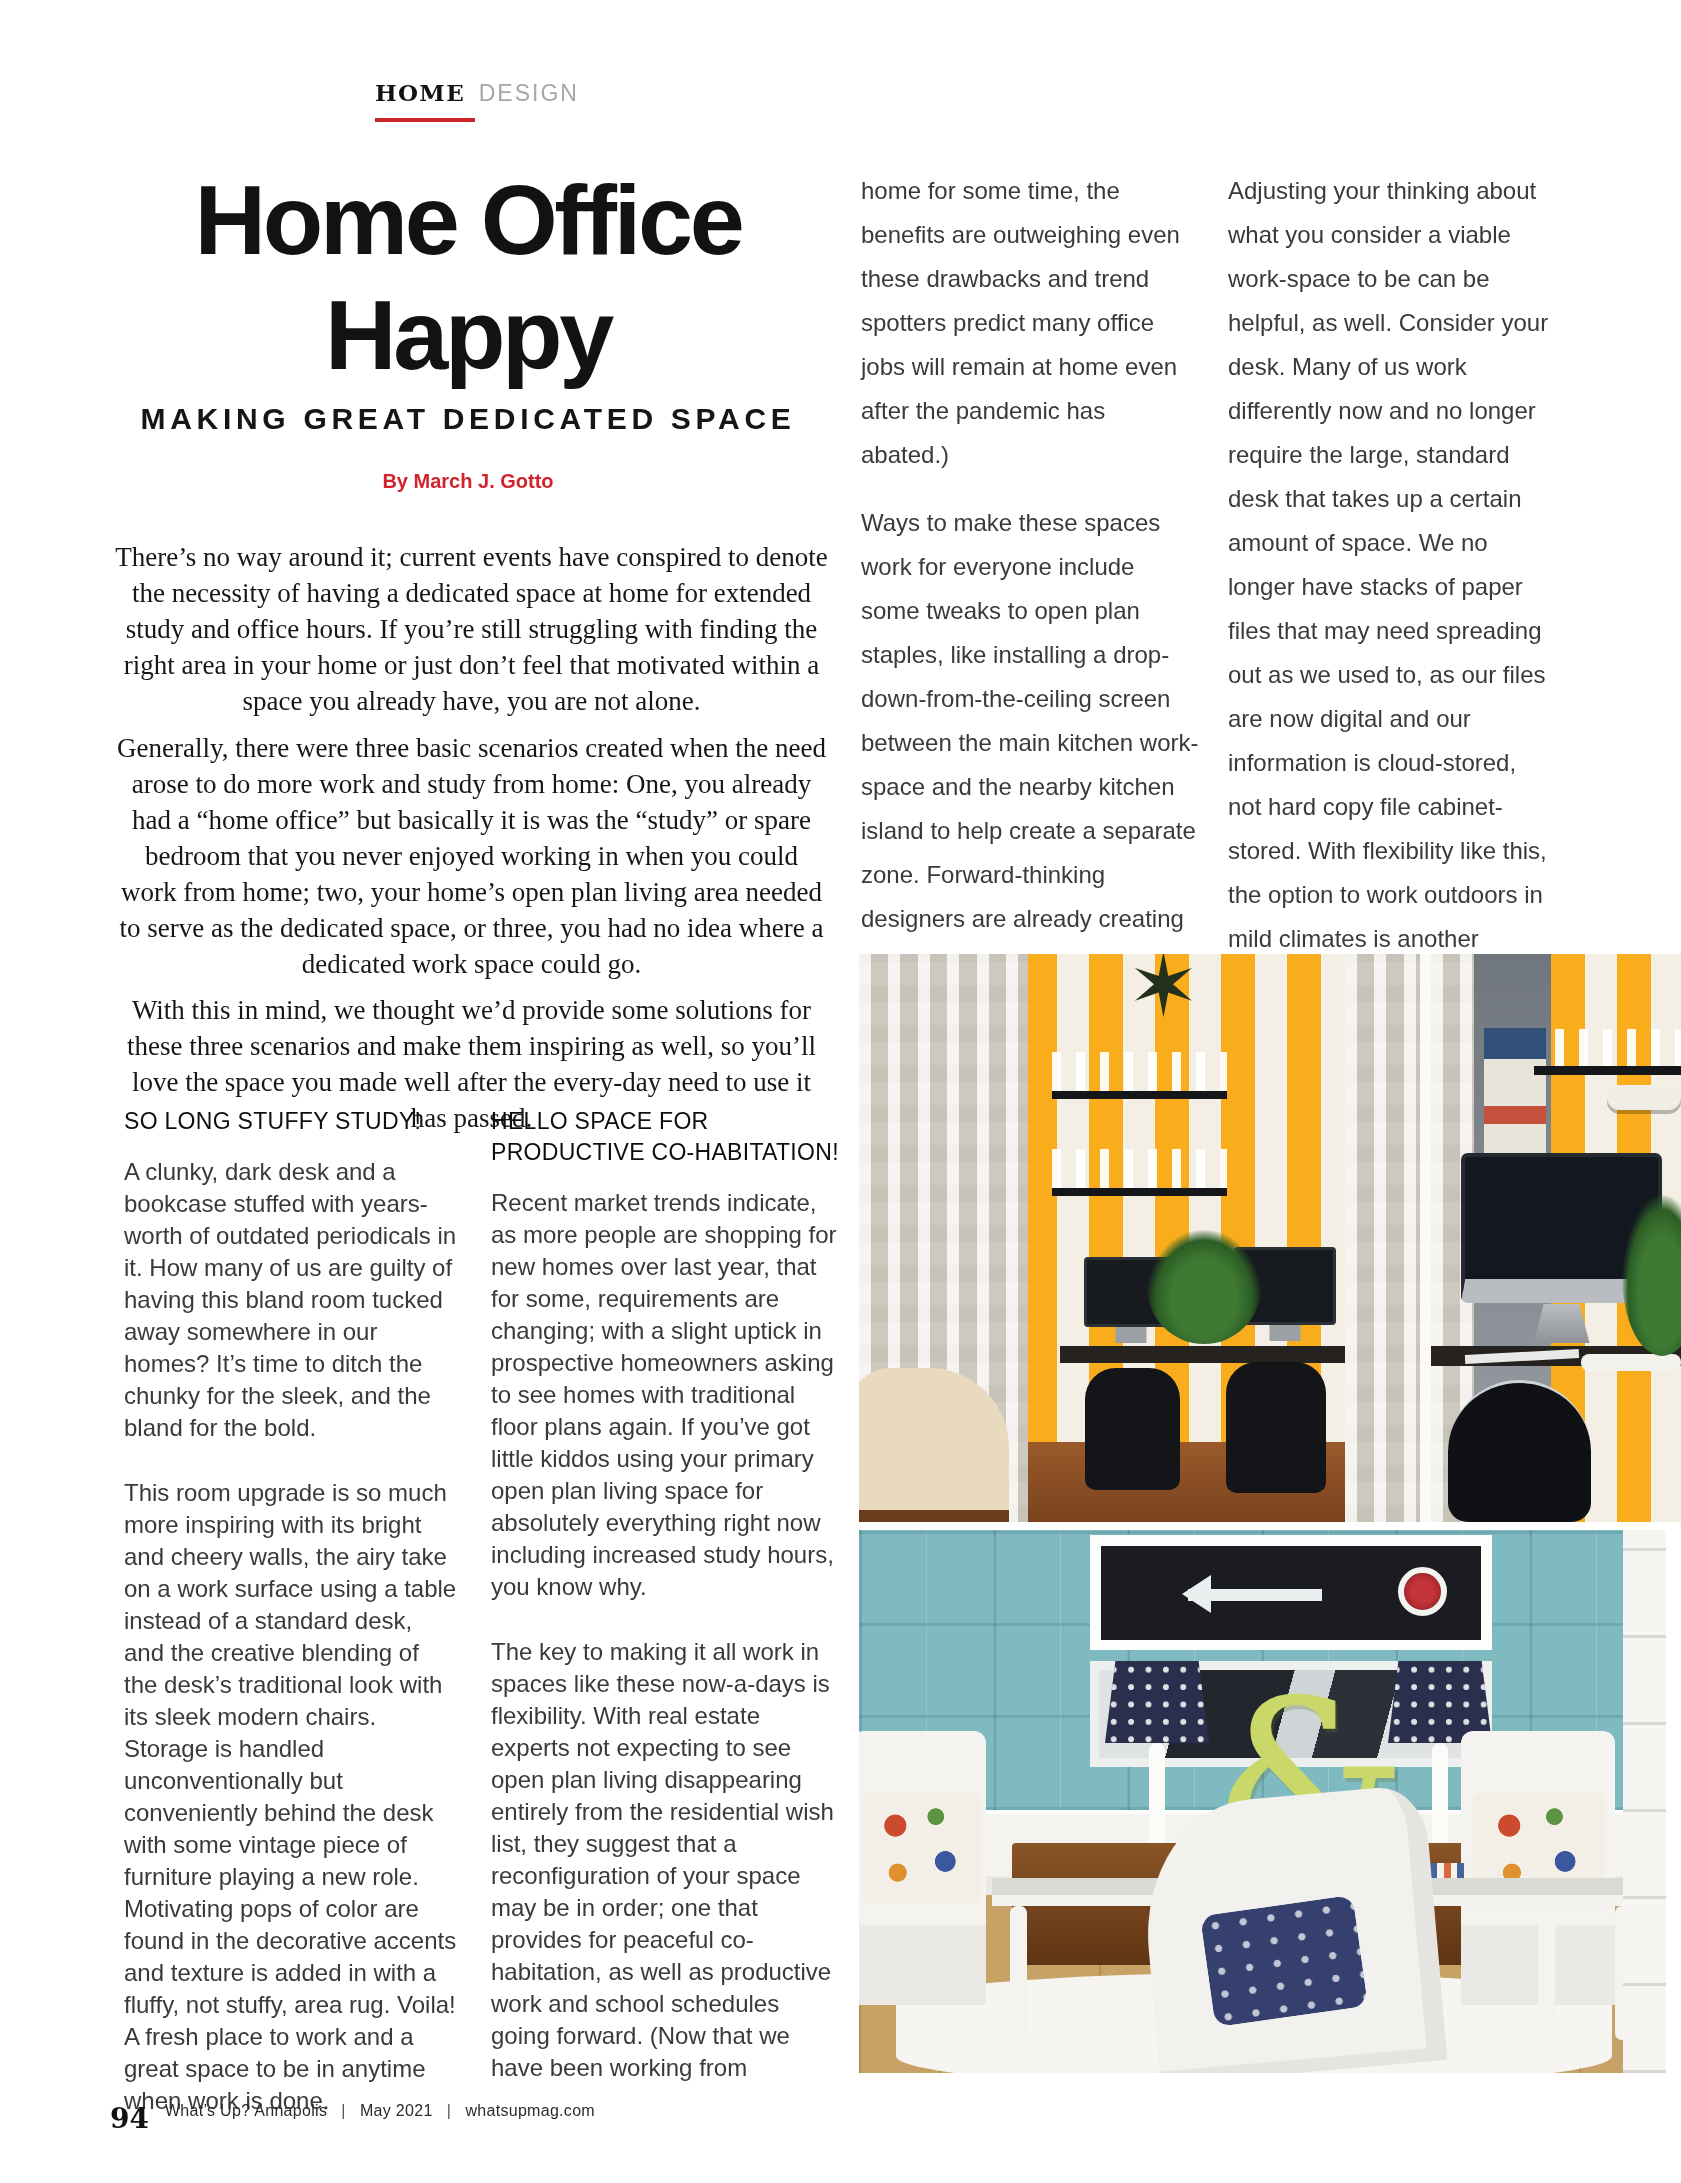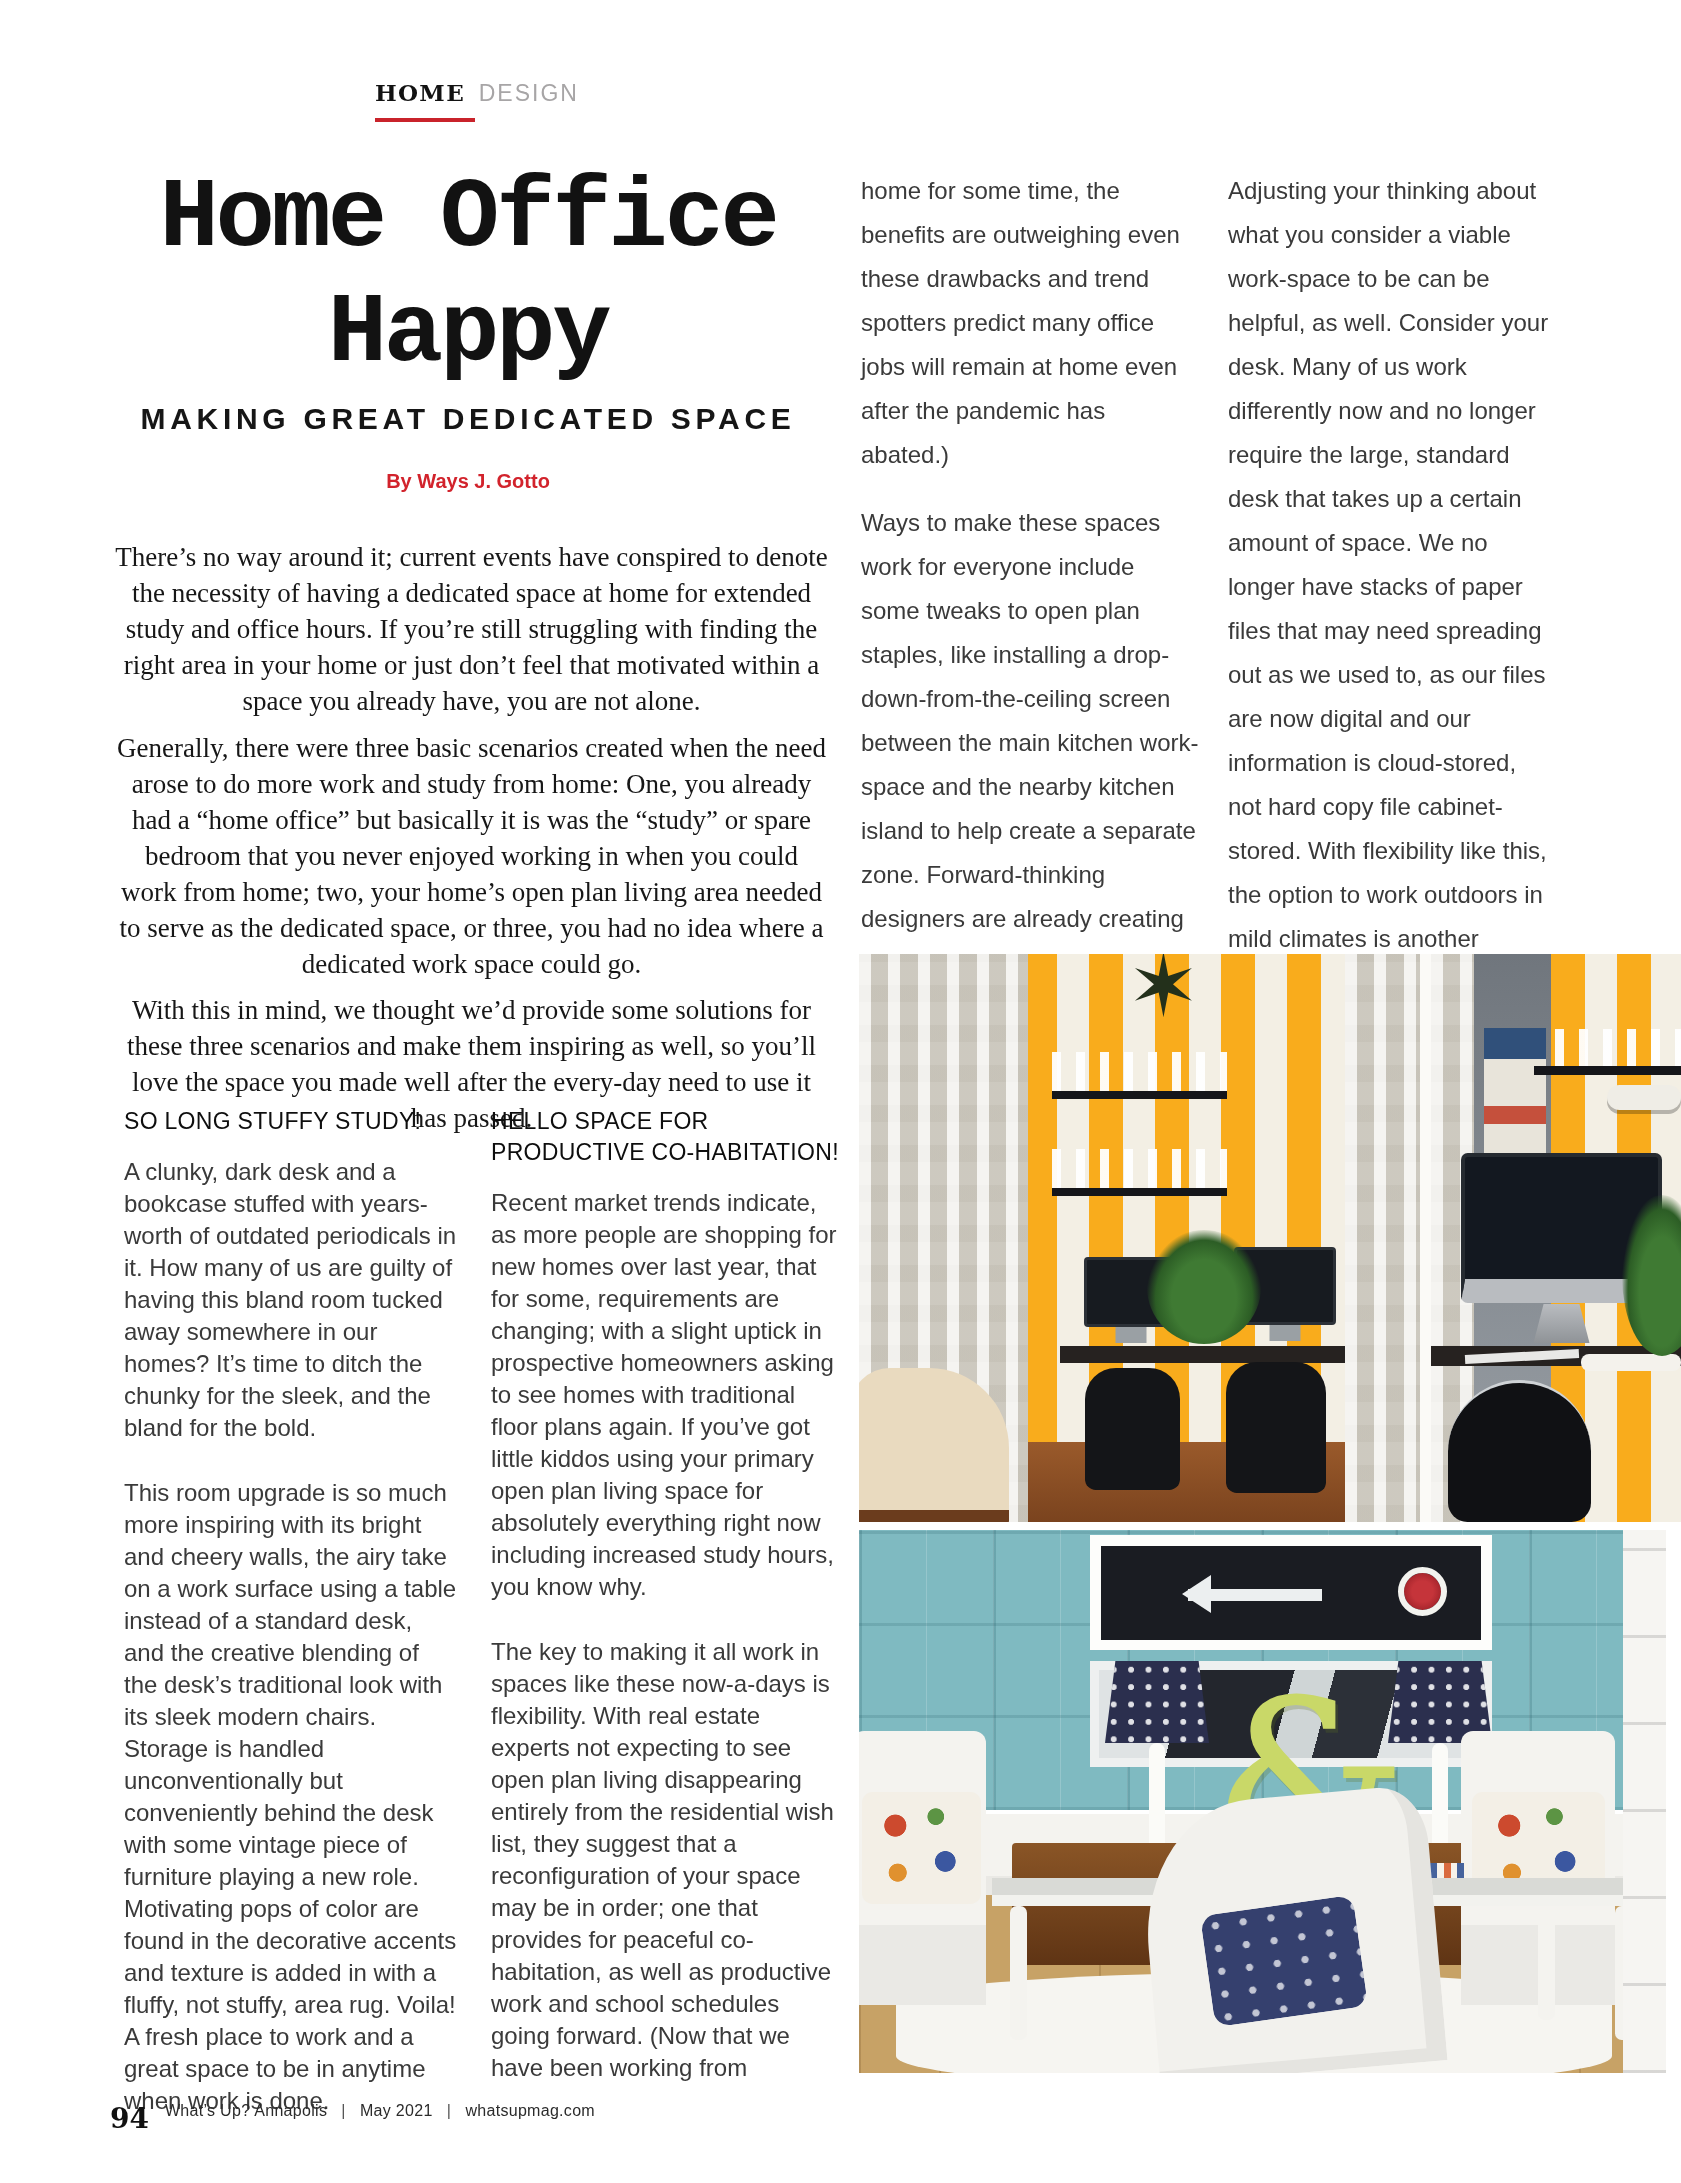--- a/index.html
+++ b/index.html
@@ -8,21 +8,21 @@
           font-family:"Liberation Sans", sans-serif; color:#2e2e2e; overflow:hidden; }
 
   
   .kicker { position:absolute; left:375px; top:79px; font-size:23px; letter-spacing:0.7px; }
   .kicker .k1 { font-family:"DejaVu Serif", serif; font-weight:bold; color:#121212; letter-spacing:1.3px; }
   .kicker .k2 { color:#a7a5a6; font-weight:500; letter-spacing:2px; margin-left:6.7px; }
   .red-rule { position:absolute; left:375px; top:118px; width:100px; height:4px; background:#c9232b; }
 
   
   .title { position:absolute; left:100px; top:162px; width:736px; text-align:center;
-           font-family:Liberation Mono, monospace; font-weight:bold; color:#121212;
+           font-family:Liberation Sans, sans-serif; font-weight:bold; color:#121212;
            font-size:99px; line-height:115px; letter-spacing:-3.3px; }
   .subtitle { position:absolute; left:100px; top:402px; width:736px; text-align:center;
               font-size:30px; letter-spacing:4.7px; font-weight:600; color:#161616; }
   .byline { position:absolute; left:100px; top:470px; width:736px; text-align:center;
             font-size:20px; font-weight:bold; color:#d2232c; }
 
   
   .intro { position:absolute; left:114px; top:539px; width:715px;
            font-family:"Liberation Serif", serif; font-size:27px; line-height:36px; color:#171717; }
   .intro p { margin:0 0 10.7px 0;text-align:center; }
@@ -147,21 +147,21 @@
     <span class="k1">HOME</span>
     <span class="k2">DESIGN</span>
   </div>
   <div class="red-rule"></div>
 
   <h1 class="title">
     <div>Home Office</div>
     <div>Happy</div>
   </h1>
   <div class="subtitle">MAKING GREAT DEDICATED SPACE</div>
-  <div class="byline">By Ways J. Gotto</div>
+  <div class="byline">By March J. Gotto</div>
 
   <div class="intro">
     <p>There’s no way around it; current events have conspired to denote the necessity of having a dedicated space at home for extended study and office hours. If you’re still struggling with finding the right area in your home or just don’t feel that motivated within a space you already have, you are not alone.</p>
     <p>Generally, there were three basic scenarios created when the need arose to do more work and study from home: One, you already had a “home office” but basically it is was the “study” or spare bedroom that you never enjoyed working in when you could work from home; two, your home’s open plan living area needed to serve as the dedicated space, or three, you had no idea where a dedicated work space could go.</p>
     <p>With this in mind, we thought we’d provide some solutions for these three scenarios and make them inspiring as well, so you’ll love the space you made well after the every-day need to use it has passed.</p>
   </div>
 
   <div class="col col-middle">
     <p>home for some time, the benefits are outweighing even these drawbacks and trend spotters predict many office jobs will remain at home even after the pandemic has abated.)</p>
     <p>Ways to make these spaces work for everyone include some tweaks to open plan staples, like installing a drop-down-from-the-ceiling screen between the main kitchen work-space and the nearby kitchen island to help create a separate zone. Forward-thinking designers are already creating hidden panels capable of sliding in or folding out to help create a space buffer. Options to equip the panels with ports to charge your electronic devices are also on the design table, so creating</p>

